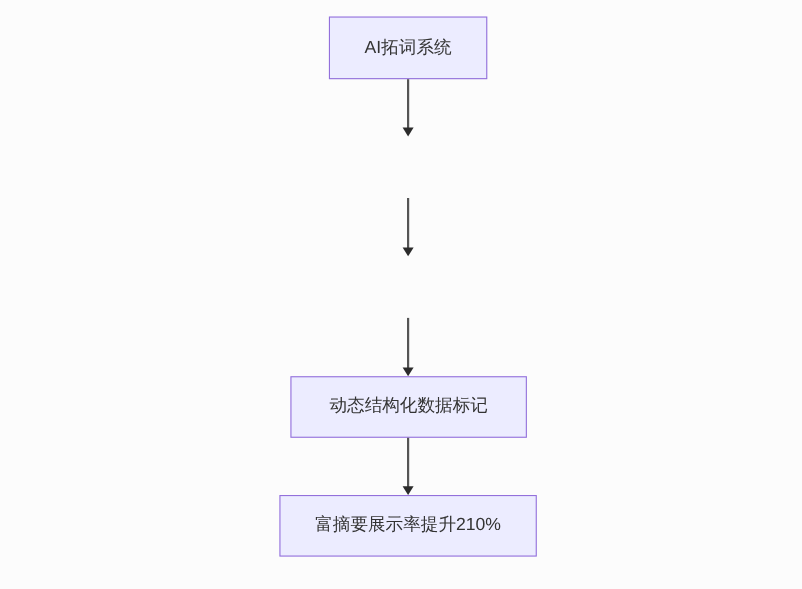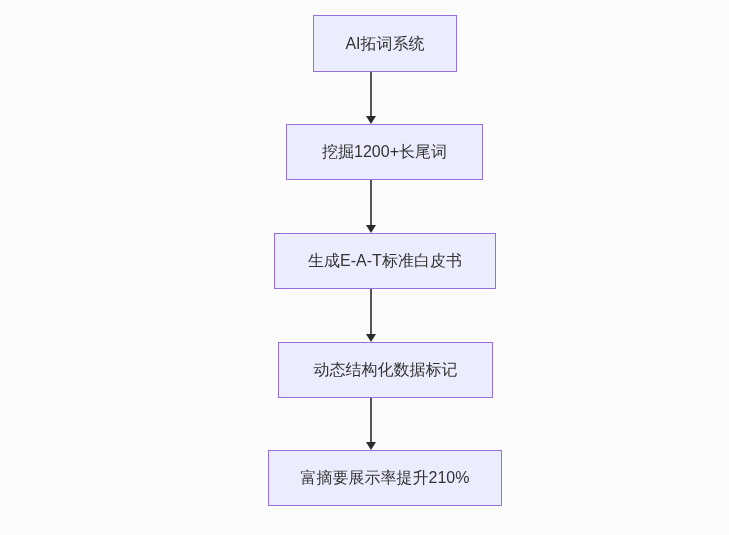--- a/index.html
+++ b/index.html
@@ -23,21 +23,20 @@
     box-sizing: border-box;
     background: #ECECFF;
     border: 1px solid #9370DB;
     display: flex;
     align-items: center;
     justify-content: center;
     color: #333333;
     font-size: 16px;
     line-height: 1.2;
     white-space: nowrap;
-    margin-left: 14px;
   }
   .node-1 { left: 299px; top: 15px;  width: 144px; height: 57px; }
   .node-2 { left: 272px; top: 124px; width: 197px; height: 56px; }
   .node-3 { left: 260px; top: 233px; width: 222px; height: 56px; }
   .node-4 { left: 264px; top: 342px; width: 215px; height: 56px; text-align: center; }
   .node-5 { left: 254px; top: 450px; width: 234px; height: 56px; }
 
   .arrow {
     position: absolute;
     left: 366px;       
@@ -74,32 +73,26 @@
 
   <div class="node node-1">
     <span>AI拓词系统</span>
   </div>
 
   <div class="arrow arrow-1">
     <div class="line"></div>
     <div class="head"></div>
   </div>
 
-  <div class="node node-2">
-    <span>挖掘1200+长尾词</span>
-  </div>
 
   <div class="arrow arrow-2">
     <div class="line"></div>
     <div class="head"></div>
   </div>
 
-  <div class="node node-3">
-    <span>生成E-A-T标准白皮书</span>
-  </div>
 
   <div class="arrow arrow-3">
     <div class="line"></div>
     <div class="head"></div>
   </div>
 
   <div class="node node-4">
     <span>动态结构化数据标记</span>
   </div>
 

